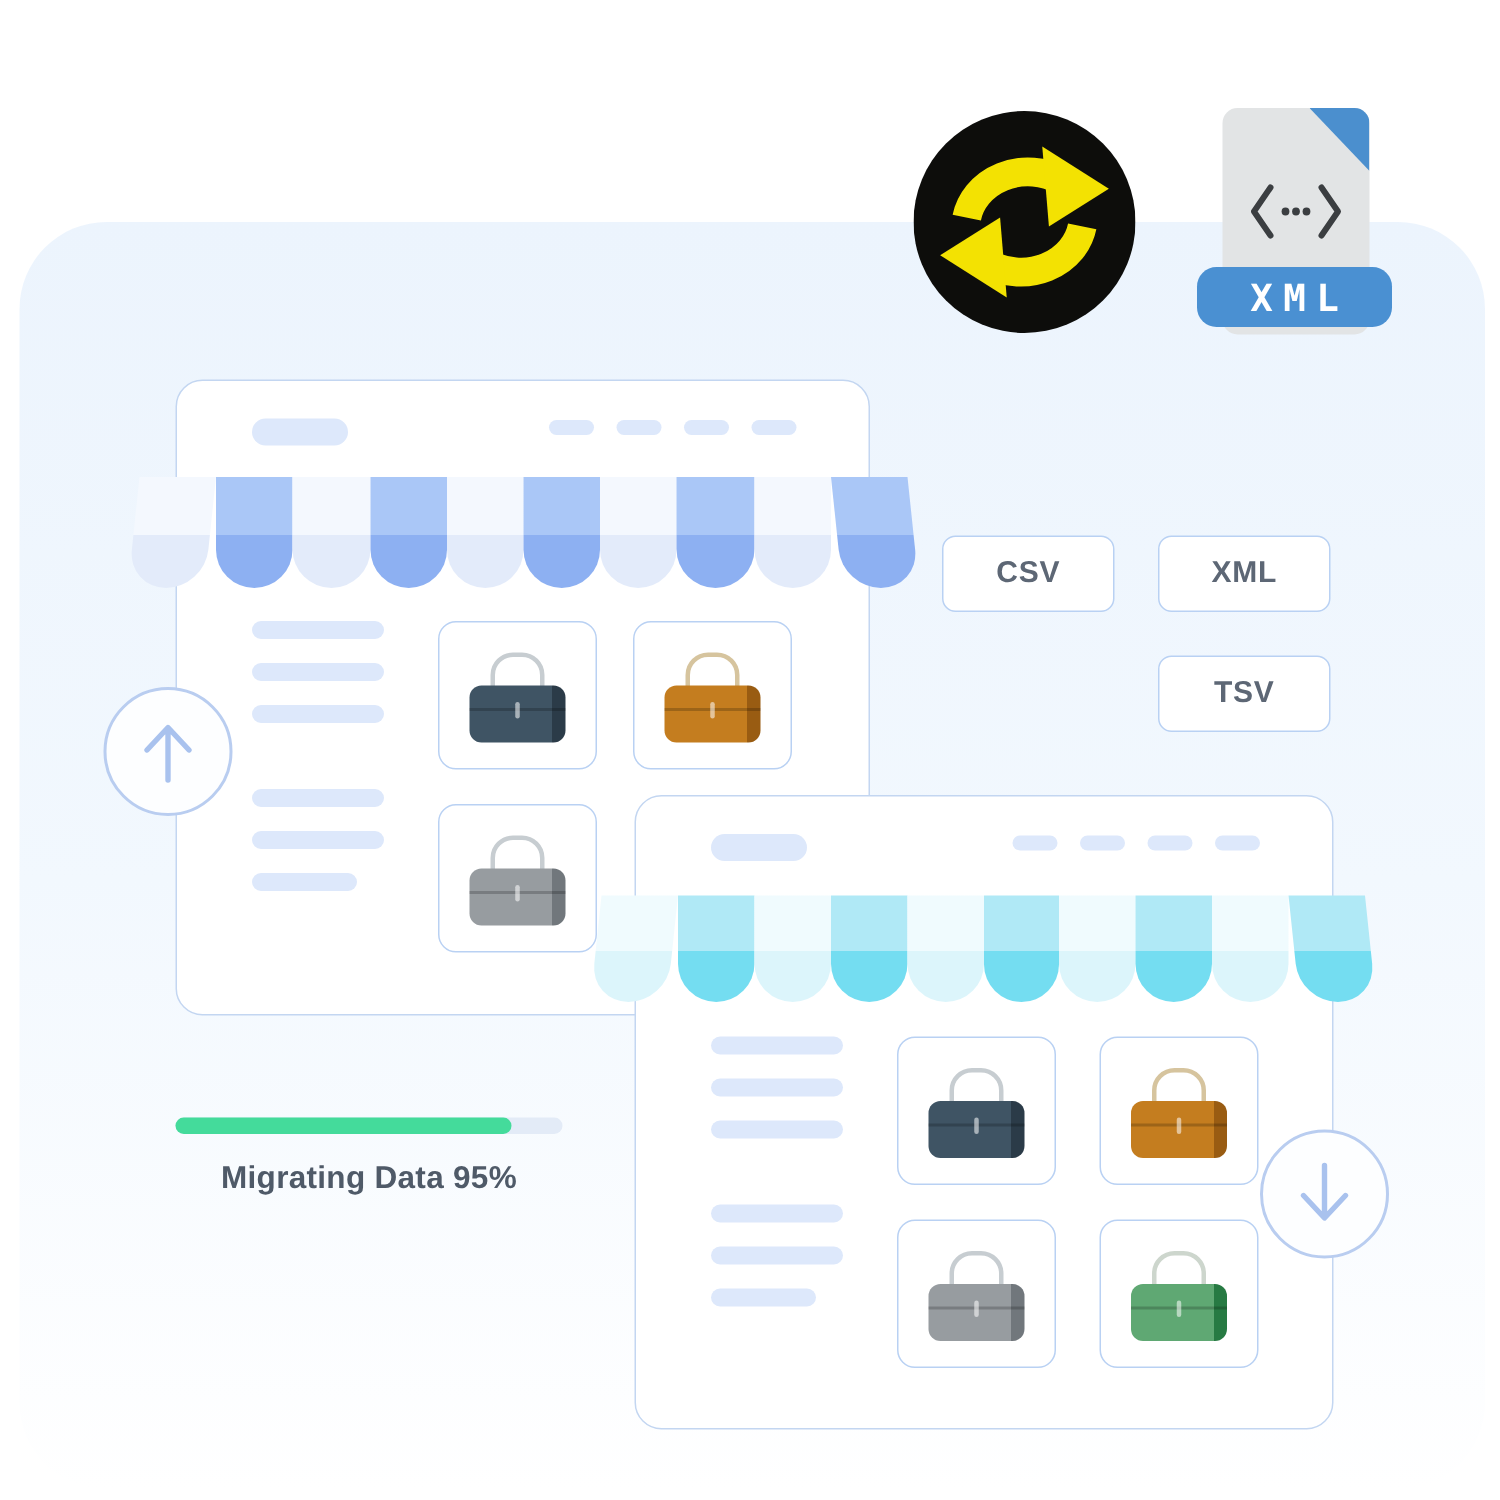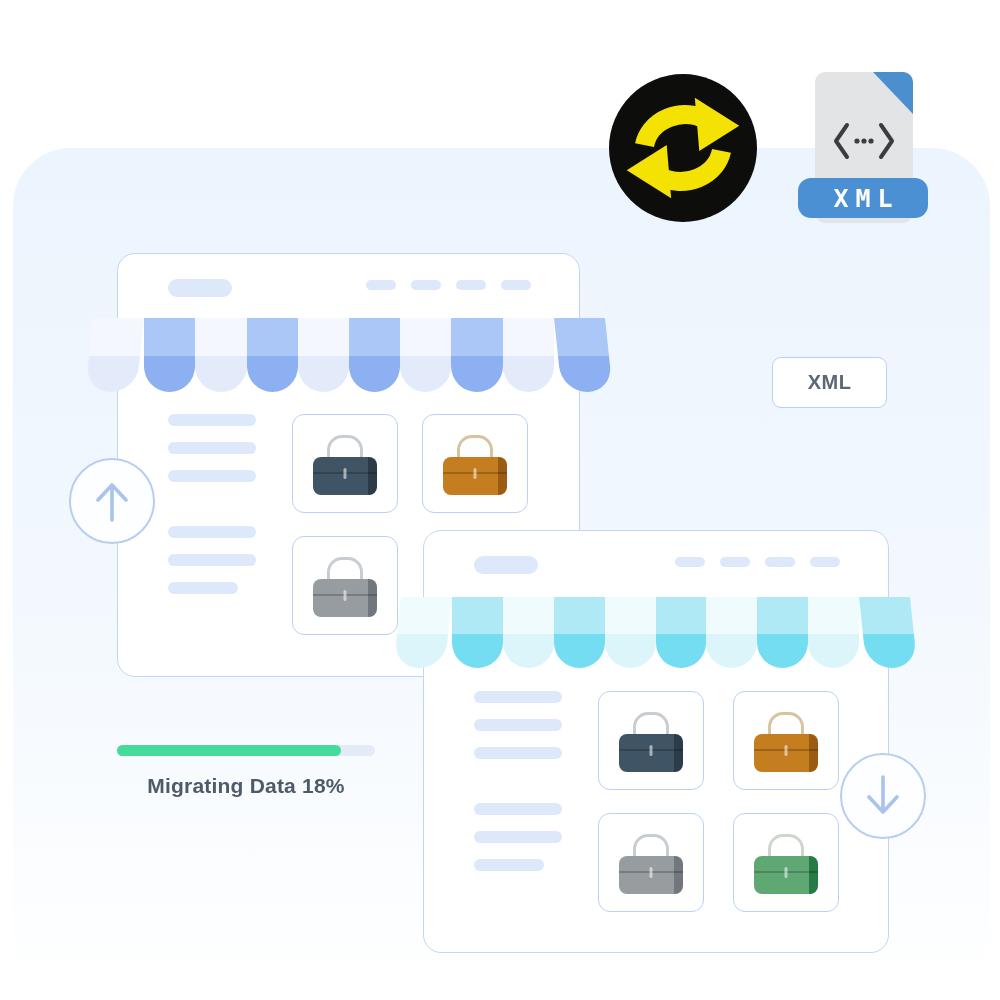--- a/index.html
+++ b/index.html
@@ -245,26 +245,28 @@
     <svg width="42" height="46" viewBox="0 0 42 46">
       <path d="M21 42 V8 M7 22 L21 7 L35 22" fill="none" stroke="var(--arrowStroke)" stroke-width="3.6" stroke-linecap="round" stroke-linejoin="round"></path>
     </svg>
   </div>
   <div class="circle down">
     <svg width="42" height="46" viewBox="0 0 42 46">
       <path d="M21 4 V38 M7 24 L21 39 L35 24" fill="none" stroke="var(--arrowStroke)" stroke-width="3.6" stroke-linecap="round" stroke-linejoin="round"></path>
     </svg>
   </div>
 
+  <div class="chip csv">CSV</div>
   <div class="chip xml">XML</div>
+  <div class="chip tsv">TSV</div>
 
   <div class="progress-track">
     <div class="progress-fill" style="width: 87%;"></div>
   </div>
-  <div class="progress-label">Migrating Data 18%</div>
+  <div class="progress-label">Migrating Data 95%</div>
 
   <div class="sync">
     <svg viewBox="0 0 100 100">
       <circle cx="50" cy="50" r="50" fill="var(--syncBlack)"></circle>
       <path d="M24 48 A 28 25 0 0 1 66 31" fill="none" stroke="var(--syncYellow)" stroke-width="13"></path>
       <polygon points="58,16 88,35 61,52" fill="var(--syncYellow)"></polygon>
       <path d="M76 52 A 28 25 0 0 1 34 69" fill="none" stroke="var(--syncYellow)" stroke-width="13"></path>
       <polygon points="42,84 12,65 39,48" fill="var(--syncYellow)"></polygon>
     </svg>
   </div>

